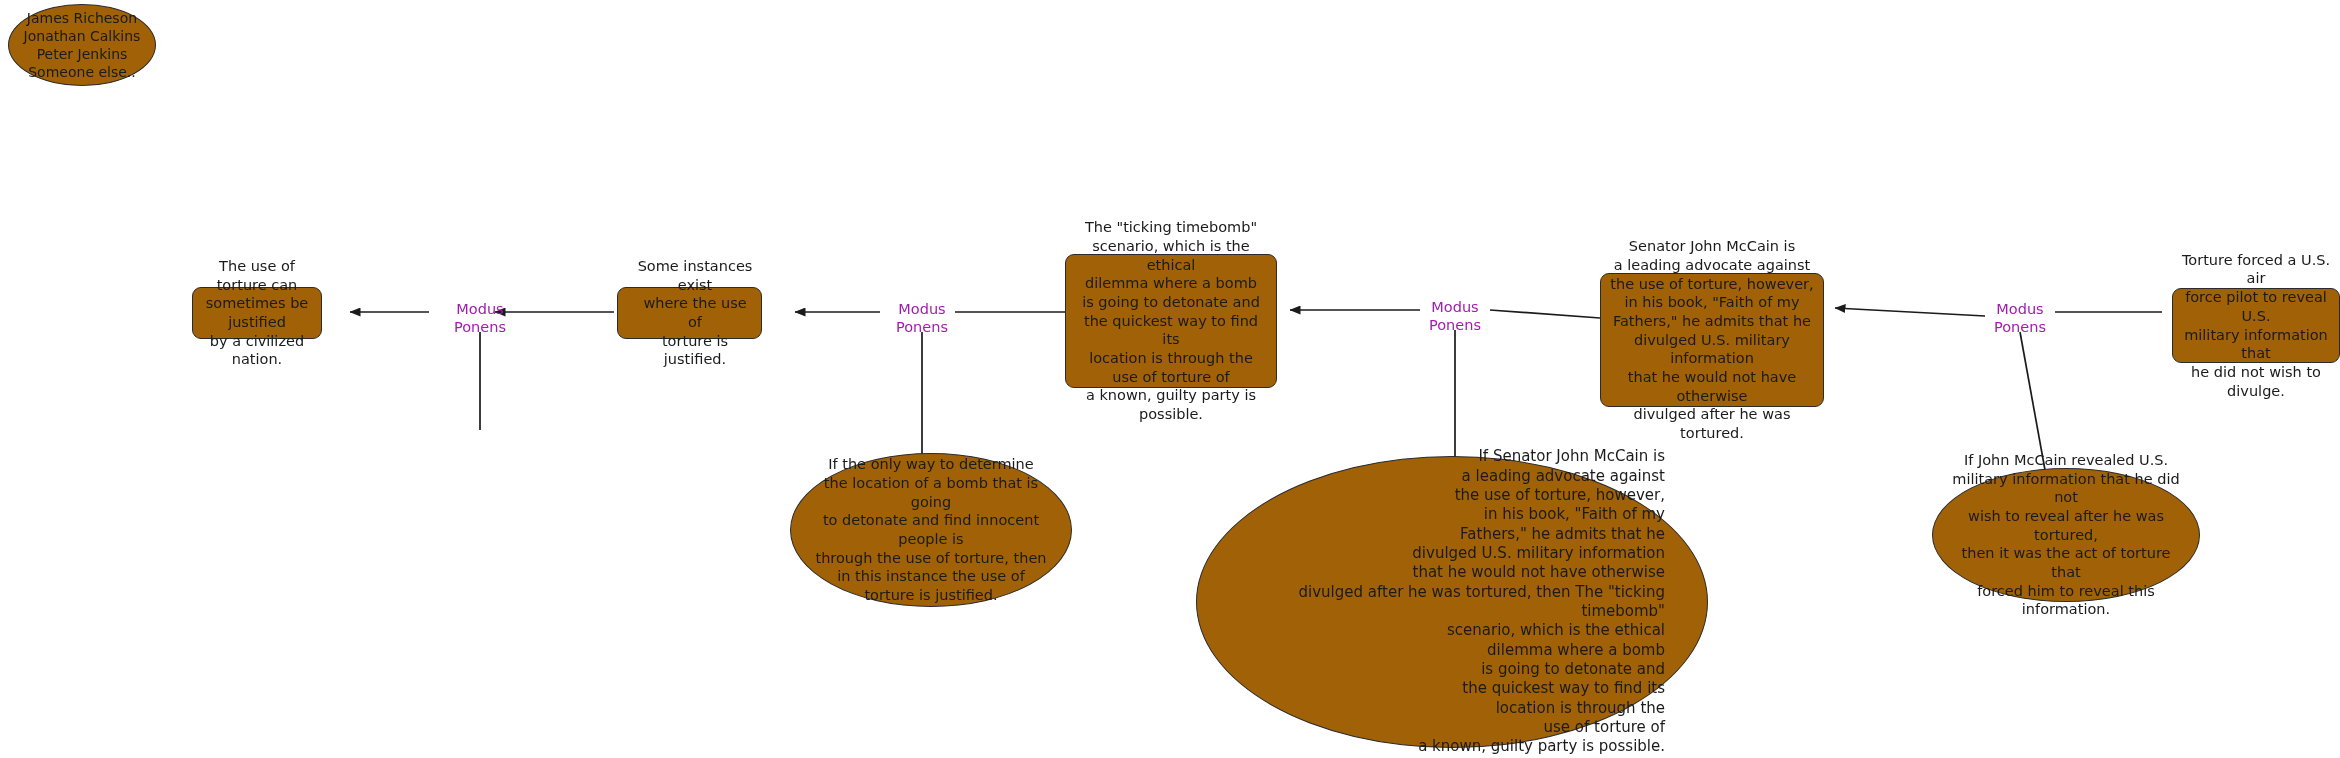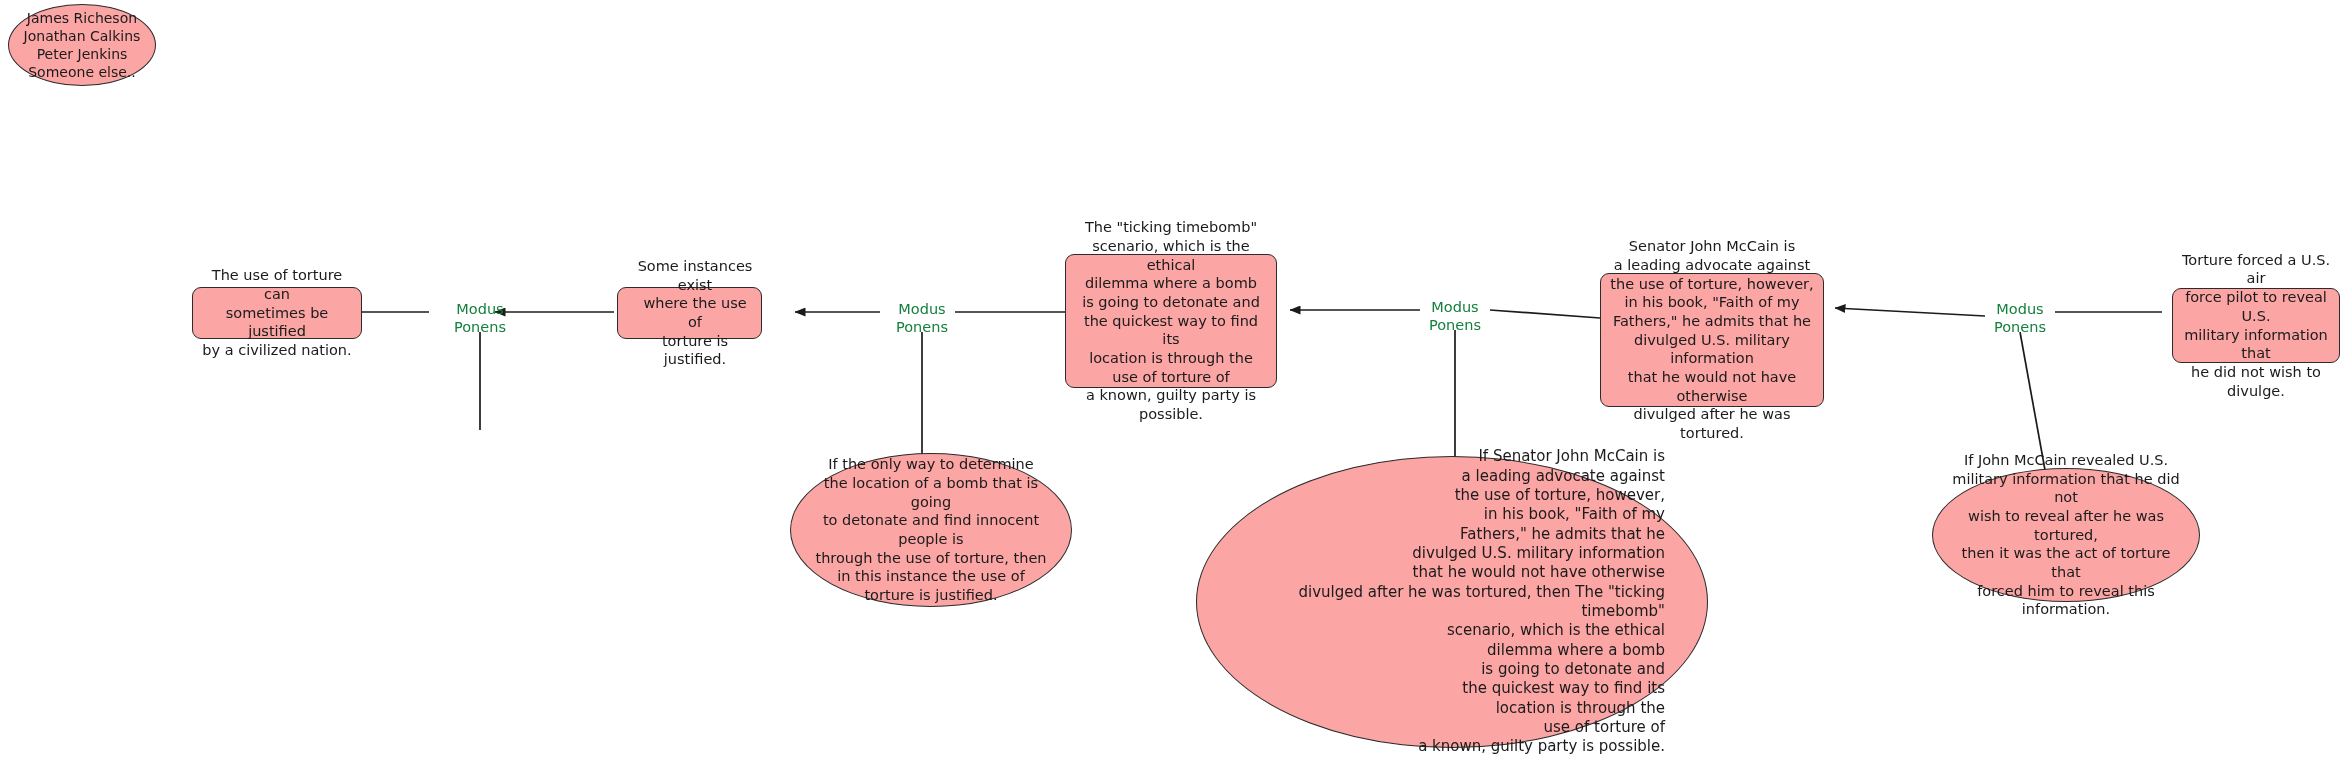--- a/index.html
+++ b/index.html
@@ -22,21 +22,21 @@
     position: absolute;
     left: 0;
     top: 0;
     width: 2340px;
     height: 758px;
     pointer-events: none;
   }
   .node {
     position: absolute;
     box-sizing: border-box;
-    background: #fca5a5;
+    background: #a16207;
     border: 1.4px solid #2b2b2b;
     display: flex;
     align-items: center;
     justify-content: center;
     text-align: center;
     white-space: pre-line;
     line-height: 1.29;
     color: #1b1b1b;
   }
   .node.box {
@@ -50,21 +50,21 @@
     font-size: 14.5px;
   }
   .node.ellipse.big {
     font-size: 15px;
   }
   .edge-label {
     position: absolute;
     text-align: center;
     font-size: 14.5px;
     line-height: 1.25;
-    color: #15803d;
+    color: #a21caf;
     white-space: pre-line;
     background: transparent;
   }
 </style>
 </head>
 <body>
 
 <div id="canvas">
 
   <svg id="wires" viewBox="0 0 2340 758">
@@ -97,21 +97,21 @@
       <line x1="1985" y1="316" x2="1835" y2="308" stroke="#1b1b1b" stroke-width="1.7" marker-end="url(#arrow)"></line>
       <line x1="2020" y1="332" x2="2045" y2="470" stroke="#1b1b1b" stroke-width="1.7"></line>
     </g>
   </svg>
 
   <div class="node ellipse" style="left:8px; top:4px; width:148px; height:82px; font-size:14px;">James Richeson
 Jonathan Calkins
 Peter Jenkins
 Someone else..</div>
 
-  <div class="node box" style="left:192px; top:287px; width:170px; height:52px;">The use of torture can
+  <div class="node box" style="left:192px; top:287px; width:130px; height:52px;">The use of torture can
 sometimes be justified
 by a civilized nation.</div>
 
   <div class="node box" style="left:617px; top:287px; width:145px; height:52px;padding-left:19px;">Some instances exist
 where the use of
 torture is justified.</div>
 
   <div class="node box" style="left:1065px; top:254px; width:212px; height:134px;">The "ticking timebomb"
 scenario, which is the ethical
 dilemma where a bomb

